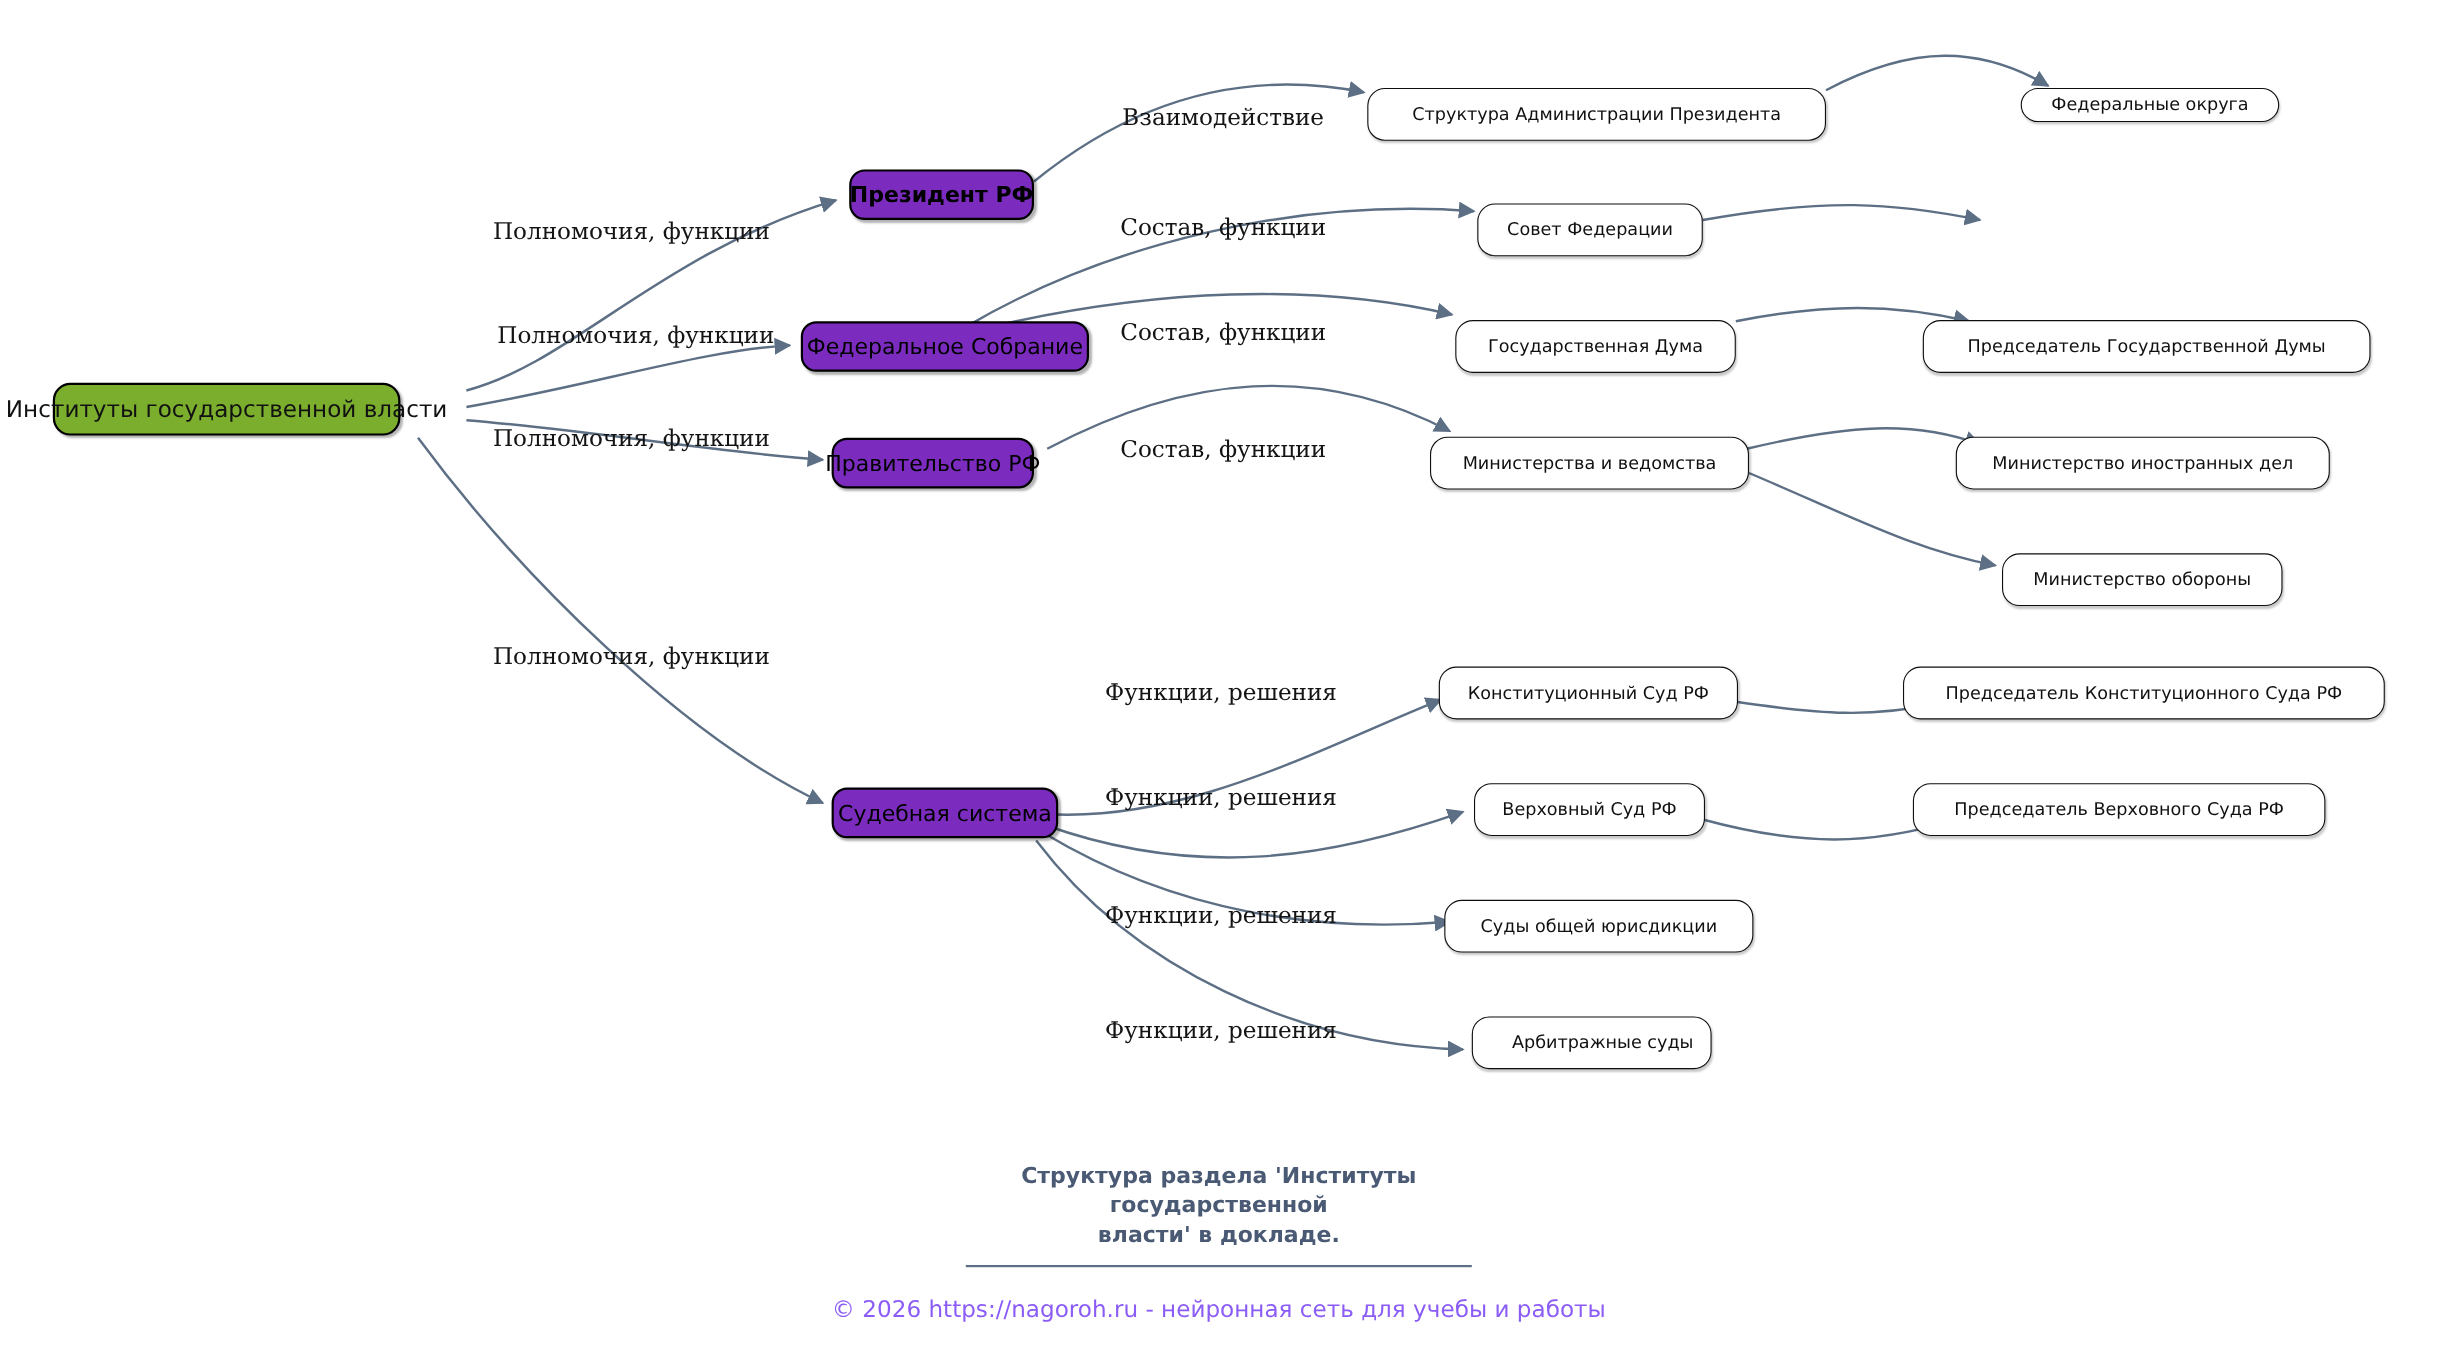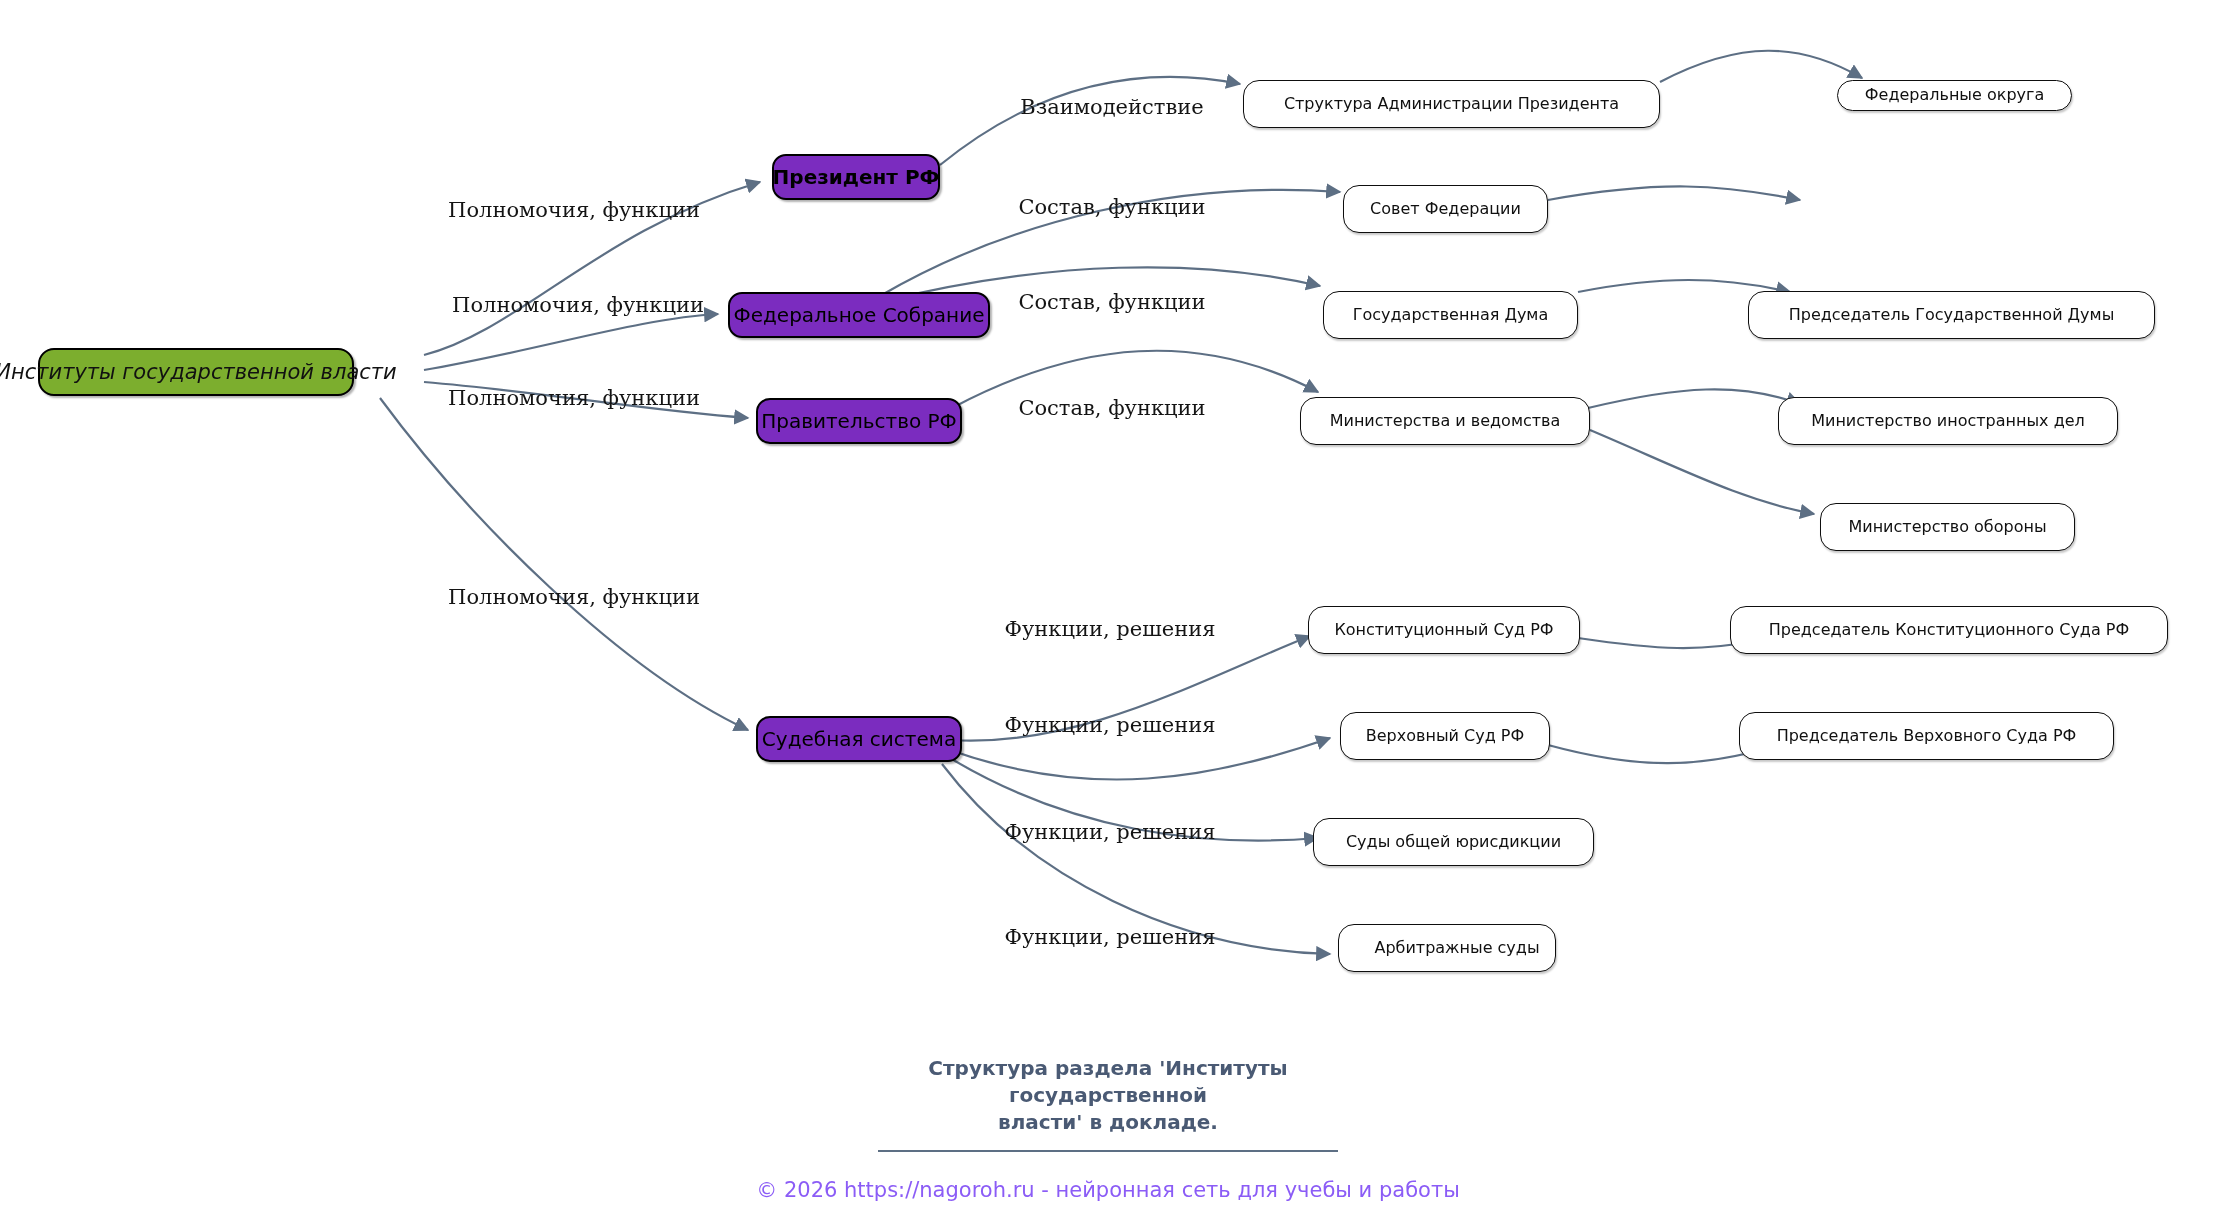--- a/index.html
+++ b/index.html
@@ -163,33 +163,33 @@
 
     <path class="edge-path" d="M 950,750 C 1090,800 1210,780 1330,738" marker-end="url(#arrow)"></path>
 
     <path class="edge-path" d="M 1548,745 C 1640,770 1700,768 1776,746" marker-end="url(#arrow)"></path>
 
     <path class="edge-path" d="M 950,758 C 1070,830 1200,848 1318,838" marker-end="url(#arrow)"></path>
 
     <path class="edge-path" d="M 942,764 C 1030,880 1180,950 1330,954" marker-end="url(#arrow)"></path>
   </svg>
 
-  <div class="node node-root" style="left:38px; top:348px; width:316px; height:48px;font-style:italic;">
+  <div class="node node-root" style="left:48px; top:348px; width:316px; height:48px;">
     <span>Институты государственной власти</span>
   </div>
 
   <div class="node node-branch" style="left:772px; top:154px; width:168px; height:46px;font-weight:bold;">
     <span>Президент РФ</span>
   </div>
 
   <div class="node node-branch" style="left:728px; top:292px; width:262px; height:46px;">
     <span>Федеральное Собрание</span>
   </div>
 
-  <div class="node node-branch" style="left:756px; top:398px; width:206px; height:46px;">
+  <div class="node node-branch" style="left:756px; top:398px; width:184px; height:46px;">
     <span>Правительство РФ</span>
   </div>
 
   <div class="node node-branch" style="left:756px; top:716px; width:206px; height:46px;">
     <span>Судебная система</span>
   </div>
 
   <div class="node node-leaf" style="left:1243px; top:80px; width:417px; height:48px;">
     <span>Структура Администрации Президента</span>
   </div>

